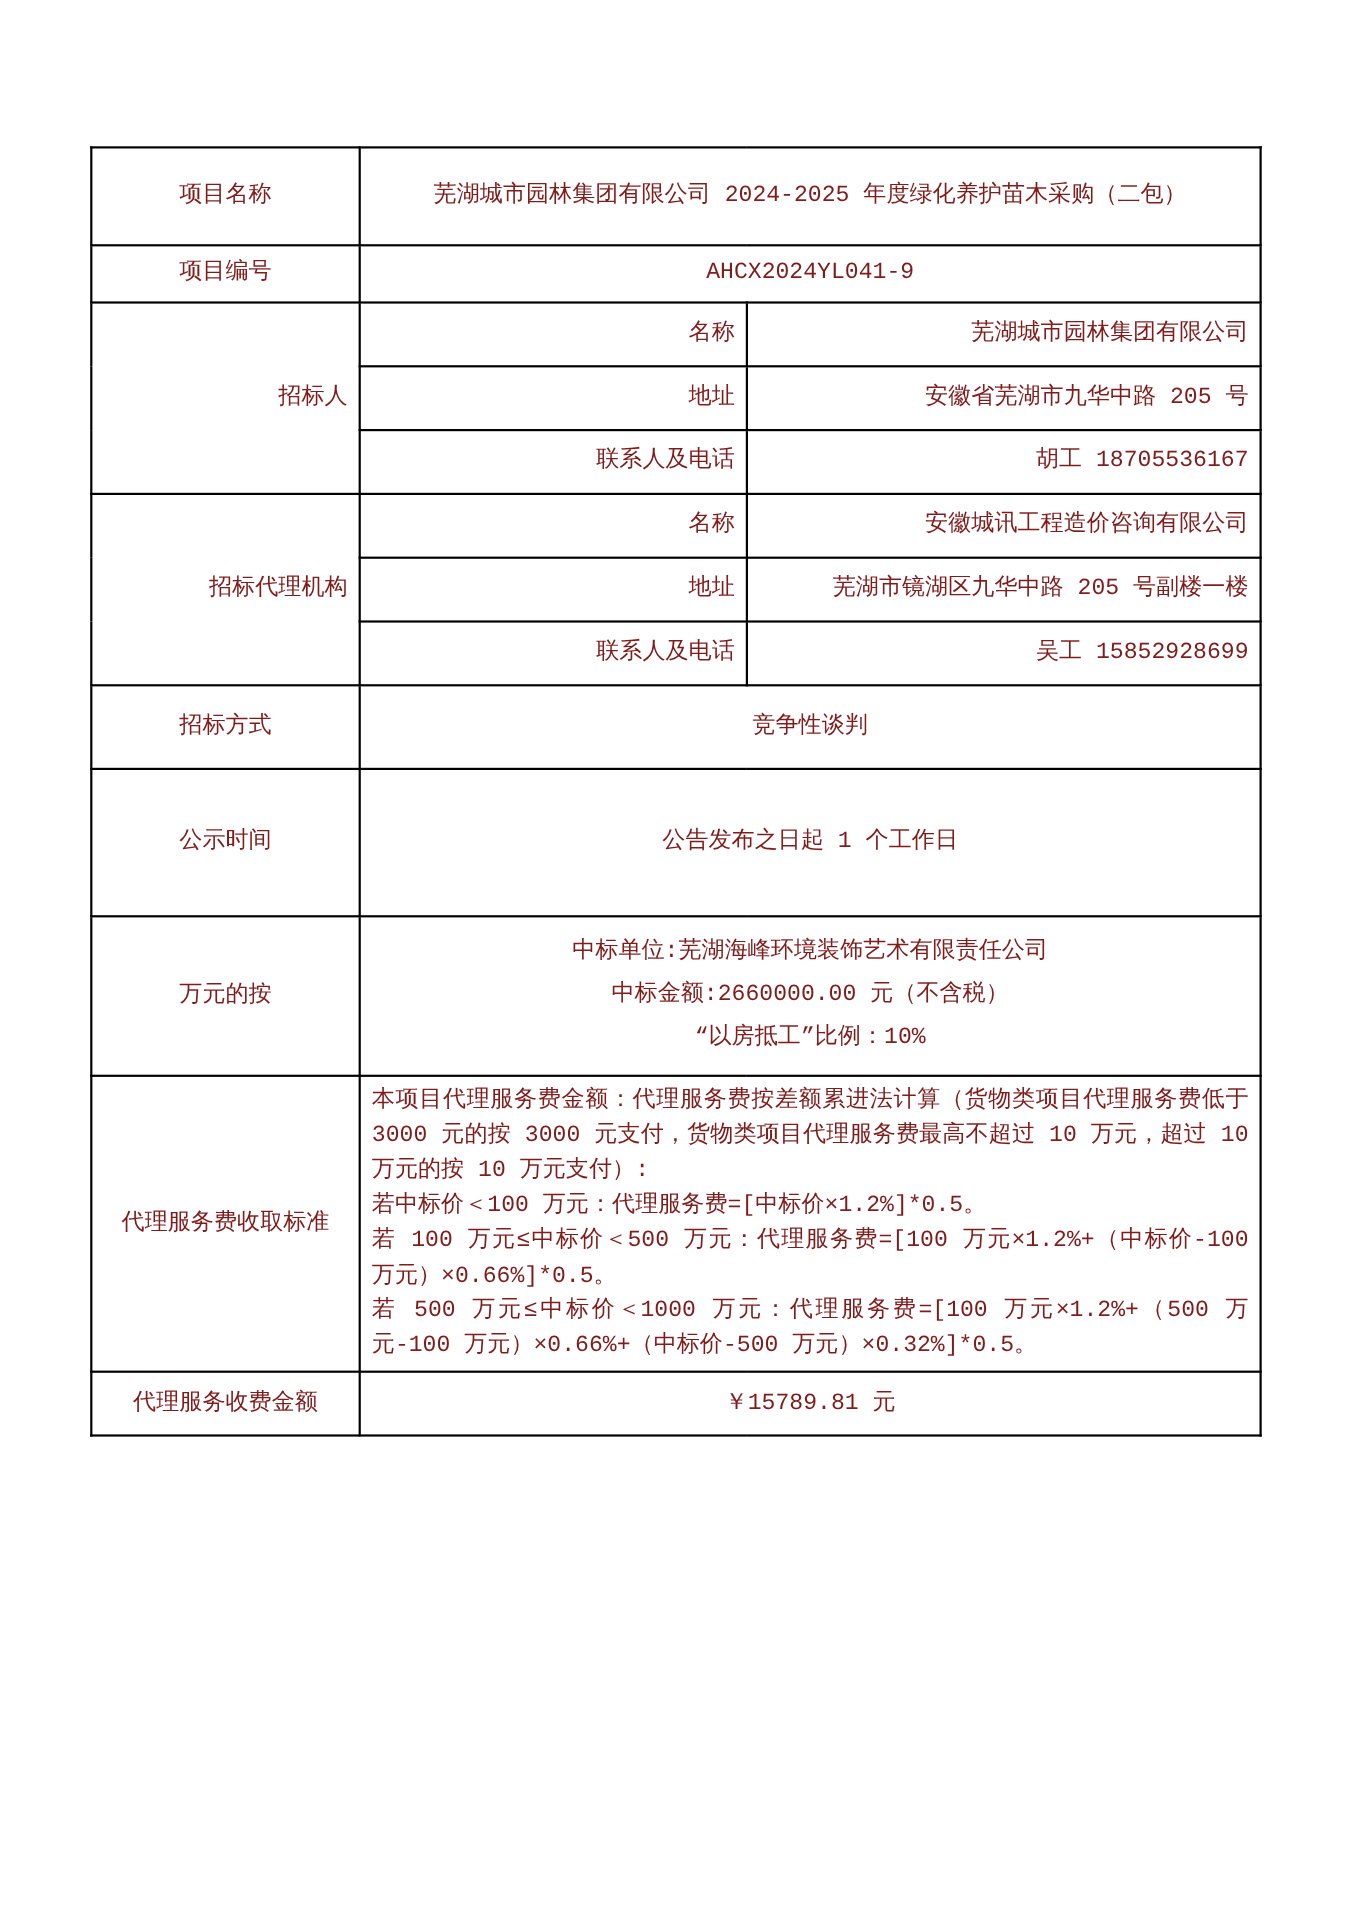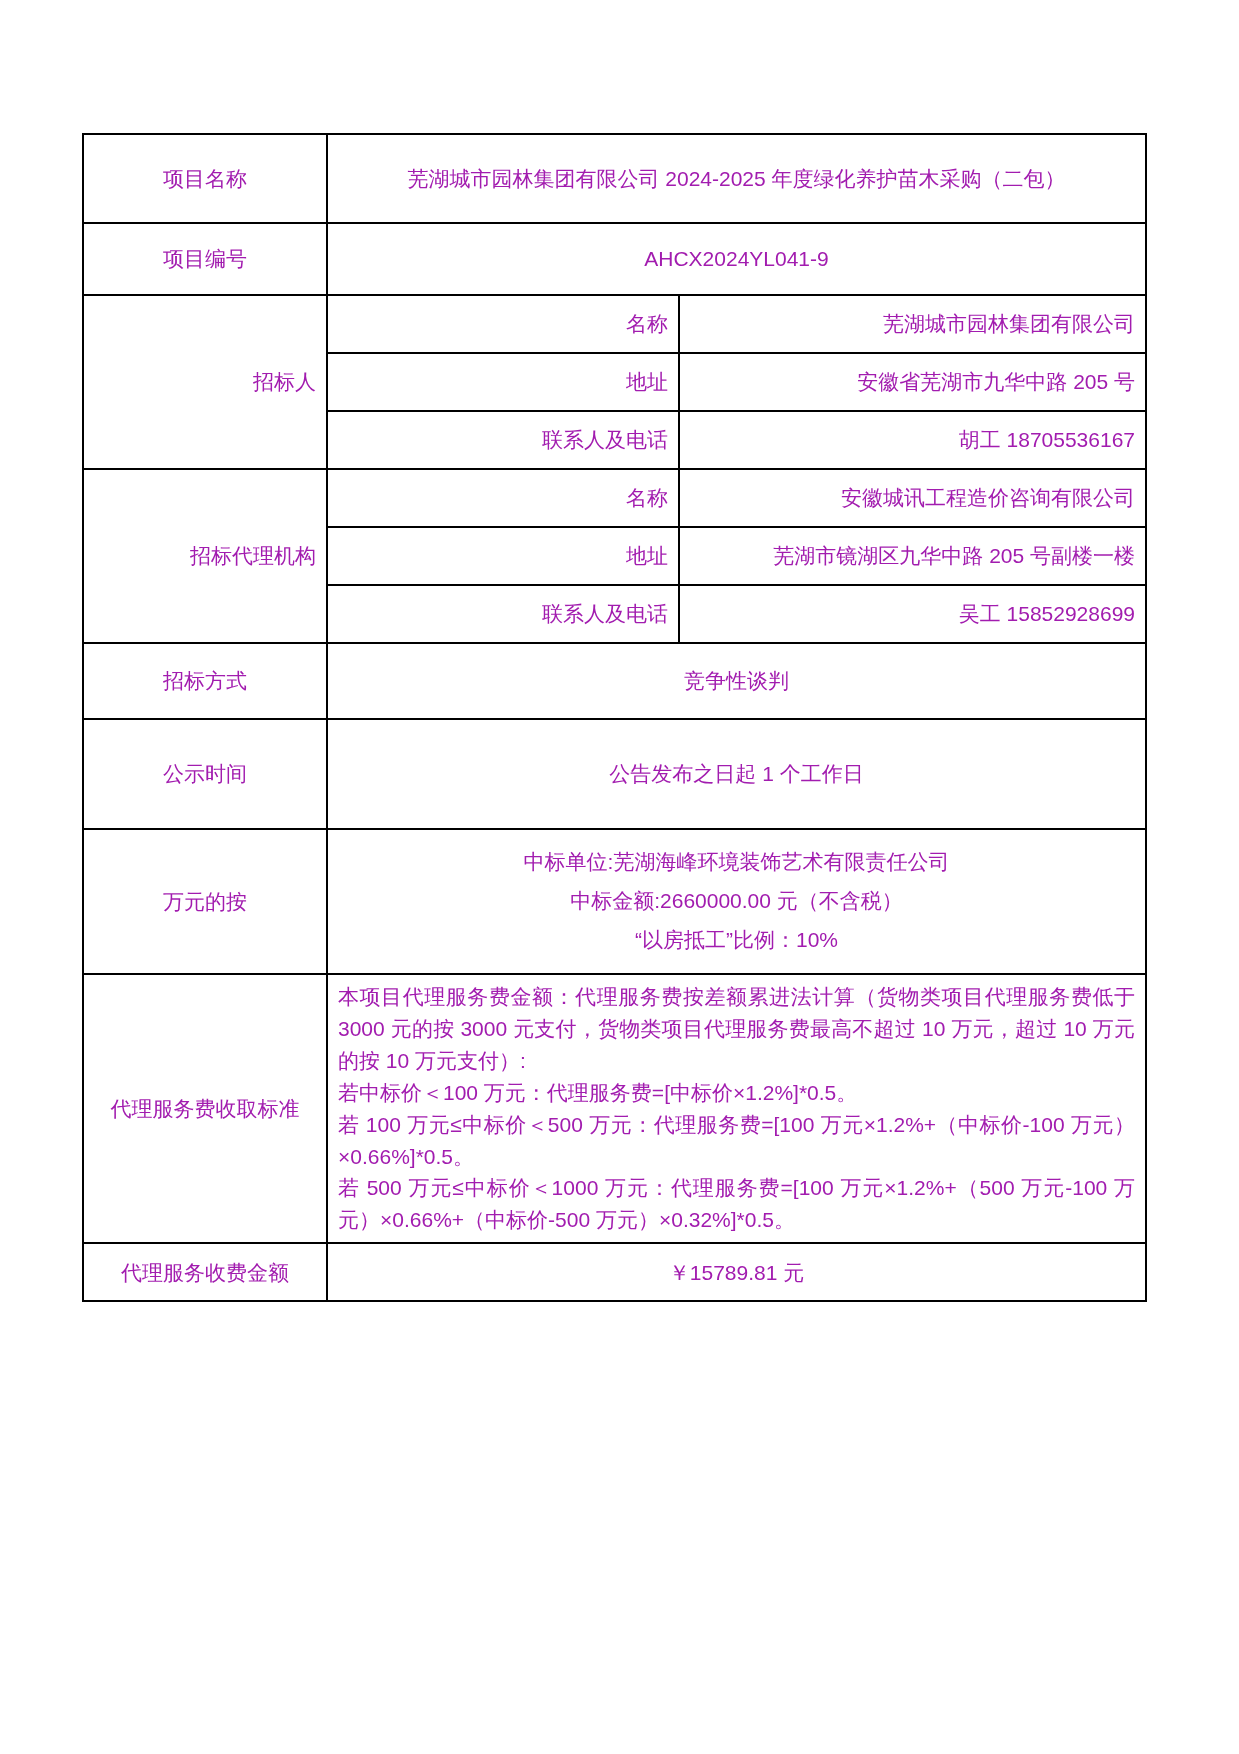--- a/index.html
+++ b/index.html
@@ -6,22 +6,22 @@
   html, body {
     margin: 0;
     padding: 0;
     background: #ffffff;
   }
   .page {
     position: relative;
     width: 1239px;
     height: 1754px;
     background: #ffffff;
-    font-family: Liberation Sans, sans-serif;
-    color: #a21caf;
+    font-family: Liberation Mono, monospace;
+    color: #7f1d1d;
     overflow: hidden;
   }
   table.tender-table {
     position: absolute;
     left: 82px;
     top: 133px;
     width: 1063px;
     border-collapse: collapse;
     table-layout: fixed;
     font-size: 21px;
@@ -29,24 +29,24 @@
   table.tender-table td {
     border: 2px solid #000000;
     padding: 6px 10px;
     vertical-align: middle;
     text-align: center;
     line-height: 1.5;
     word-break: break-word;
   }
   
   tr.r-name  > td { height: 89px; }
-  tr.r-code  > td { height: 72px; }
+  tr.r-code  > td { height: 52px; }
   tr.r-sub   > td { height: 58px; text-align: right; }
   tr.r-method> td { height: 76px; }
-  tr.r-time  > td { height: 110px; }
+  tr.r-time  > td { height: 134px; }
   tr.r-award > td { height: 145px; }
   tr.r-fee   > td { height: 264px; }
   tr.r-amount> td { height: 58px; }
   td.award-cell {
     text-align: left;
     padding-left: 14px;
   }
   .award-line {
     line-height: 1.85;
   }

